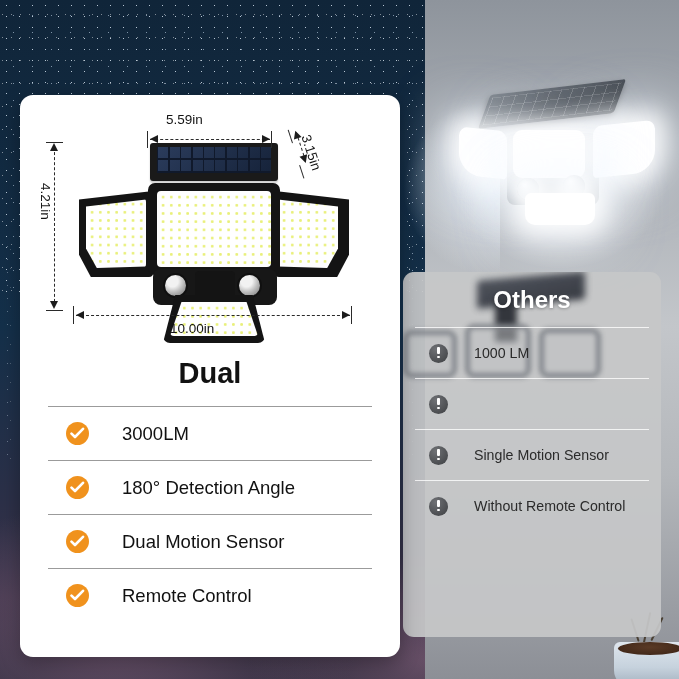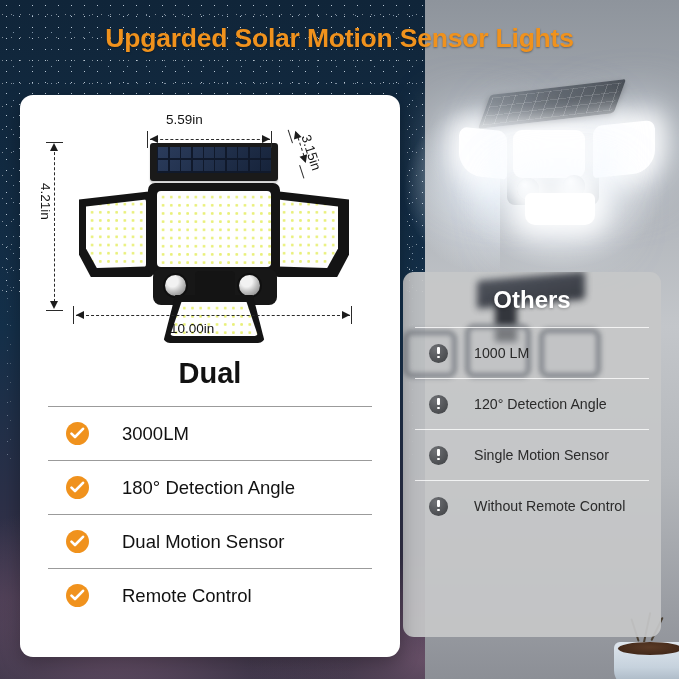--- a/index.html
+++ b/index.html
@@ -291,21 +291,20 @@
     <div class="lit-solar"></div>
     <div class="lit-body"></div>
     <div class="lit-panel lp-left"></div>
     <div class="lit-panel lp-right"></div>
     <div class="lit-panel lp-center"></div>
     <div class="lit-sensor ls-a"></div>
     <div class="lit-sensor ls-b"></div>
     <div class="lit-panel lp-bottom"></div>
   </div>
 
-  <div class="title">Upgarded Solar Motion Sensor Lights</div>
 
   <div class="card-ours">
 
     <div class="diagram">
 
       <div class="prod">
         <div class="solar-panel"></div>
         <div class="solar-cells"></div>
 
         <div class="arm arm-l"></div>
@@ -414,21 +413,20 @@
             <i></i>
             <b></b>
           </span>
         <span class="orow-label">1000 LM</span>
       </div>
       <div class="orow">
         <span class="ex">
             <i></i>
             <b></b>
           </span>
-        <span class="orow-label">120° Detection Angle</span>
       </div>
       <div class="orow">
         <span class="ex">
             <i></i>
             <b></b>
           </span>
         <span class="orow-label">Single Motion Sensor</span>
       </div>
       <div class="orow">
         <span class="ex">

